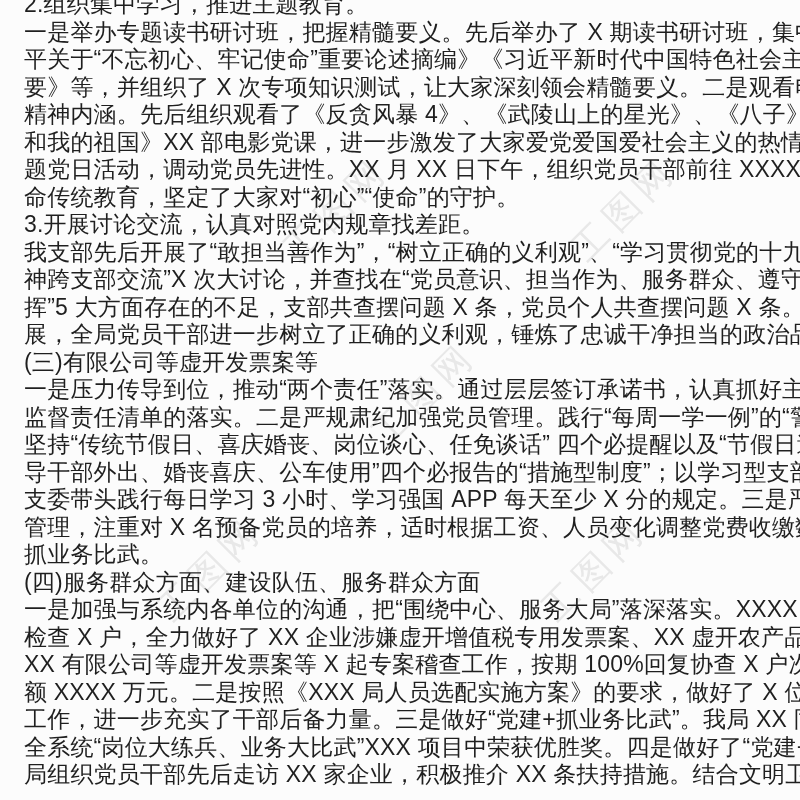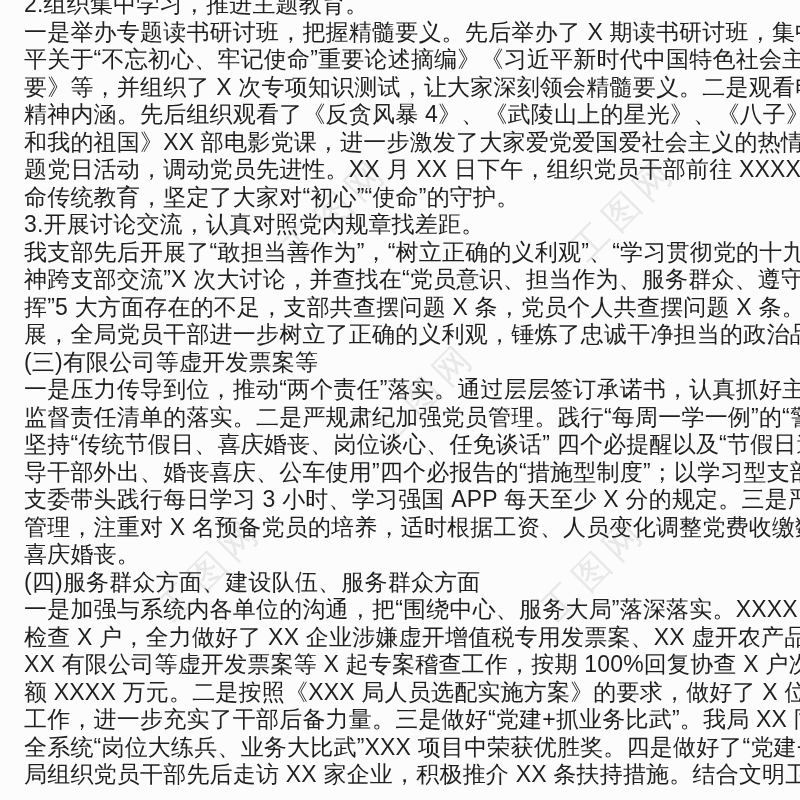--- a/index.html
+++ b/index.html
@@ -74,21 +74,21 @@
       <div class="line">神跨支部交流”X 次大讨论，并查找在“党员意识、担当作为、服务群众、遵守纪律、作用发</div>
       <div class="line">挥”5 大方面存在的不足，支部共查摆问题 X 条，党员个人共查摆问题 X 条。通过活动的开</div>
       <div class="line">展，全局党员干部进一步树立了正确的义利观，锤炼了忠诚干净担当的政治品格。</div>
       <div class="line">(三)有限公司等虚开发票案等</div>
       <div class="line">一是压力传导到位，推动“两个责任”落实。通过层层签订承诺书，认真抓好主体责任清单和</div>
       <div class="line">监督责任清单的落实。二是严规肃纪加强党员管理。践行“每周一学一例”的“警示教育制度”；</div>
       <div class="line">坚持“传统节假日、喜庆婚丧、岗位谈心、任免谈话” 四个必提醒以及“节假日遵规守纪、领</div>
       <div class="line">导干部外出、婚丧喜庆、公车使用”四个必报告的“措施型制度”；以学习型支部创建为目标，</div>
       <div class="line">支委带头践行每日学习 3 小时、学习强国 APP 每天至少 X 分的规定。三是严格党组织关系</div>
       <div class="line">管理，注重对 X 名预备党员的培养，适时根据工资、人员变化调整党费收缴数额，确保按时</div>
-      <div class="line">喜庆婚丧。</div>
+      <div class="line">抓业务比武。</div>
       <div class="line">(四)服务群众方面、建设队伍、服务群众方面</div>
       <div class="line">一是加强与系统内各单位的沟通，把“围绕中心、服务大局”落深落实。XXXX 年，我局共立案</div>
       <div class="line">检查 X 户，全力做好了 XX 企业涉嫌虚开增值税专用发票案、XX 虚开农产品收购发票案和</div>
       <div class="line">XX 有限公司等虚开发票案等 X 起专案稽查工作，按期 100%回复协查 X 户次，全年共查补总</div>
       <div class="line">额 XXXX 万元。二是按照《XXX 局人员选配实施方案》的要求，做好了 X 位年轻干部的遴选</div>
       <div class="line">工作，进一步充实了干部后备力量。三是做好“党建+抓业务比武”。我局 XX 同志在 XXXX 年</div>
       <div class="line">全系统“岗位大练兵、业务大比武”XXX 项目中荣获优胜奖。四是做好了“党建+文化活动”。我</div>
       <div class="line">局组织党员干部先后走访 XX 家企业，积极推介 XX 条扶持措施。结合文明卫生城市创建活</div>
     </div>
 </div>

